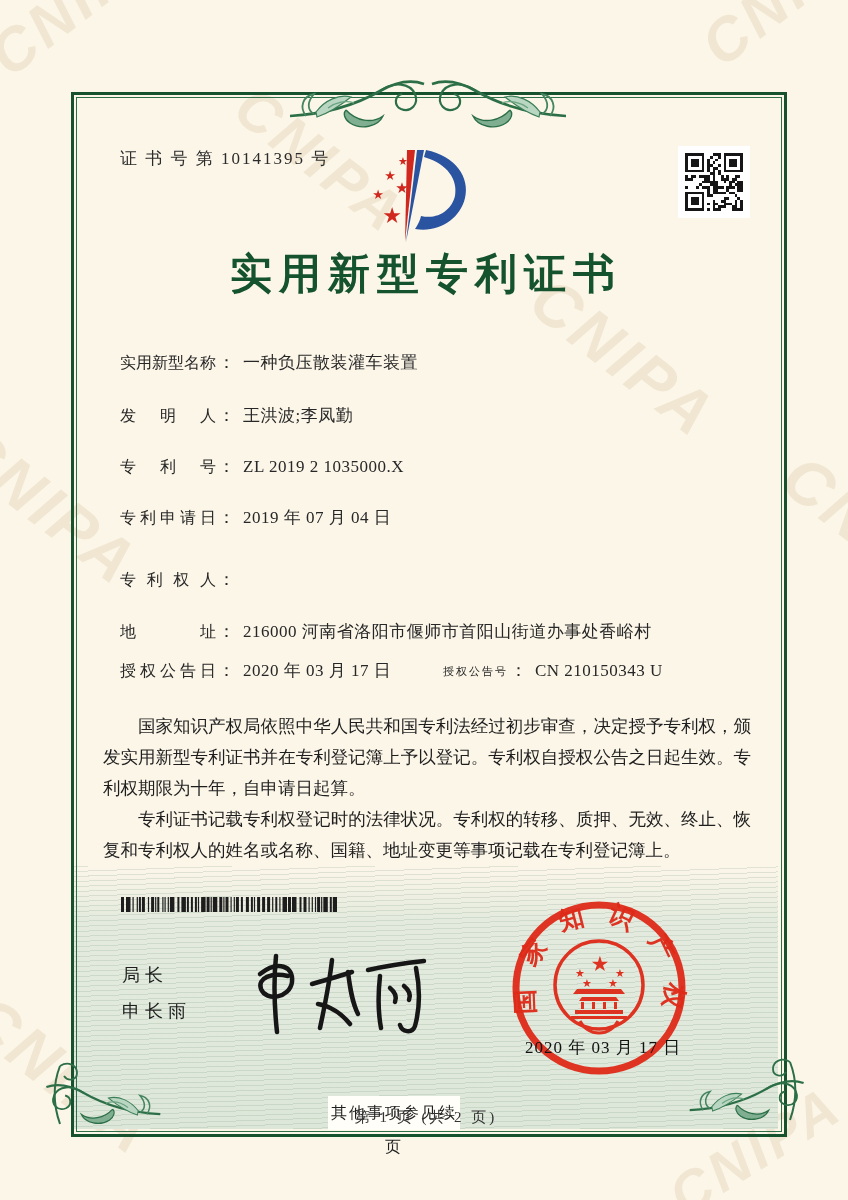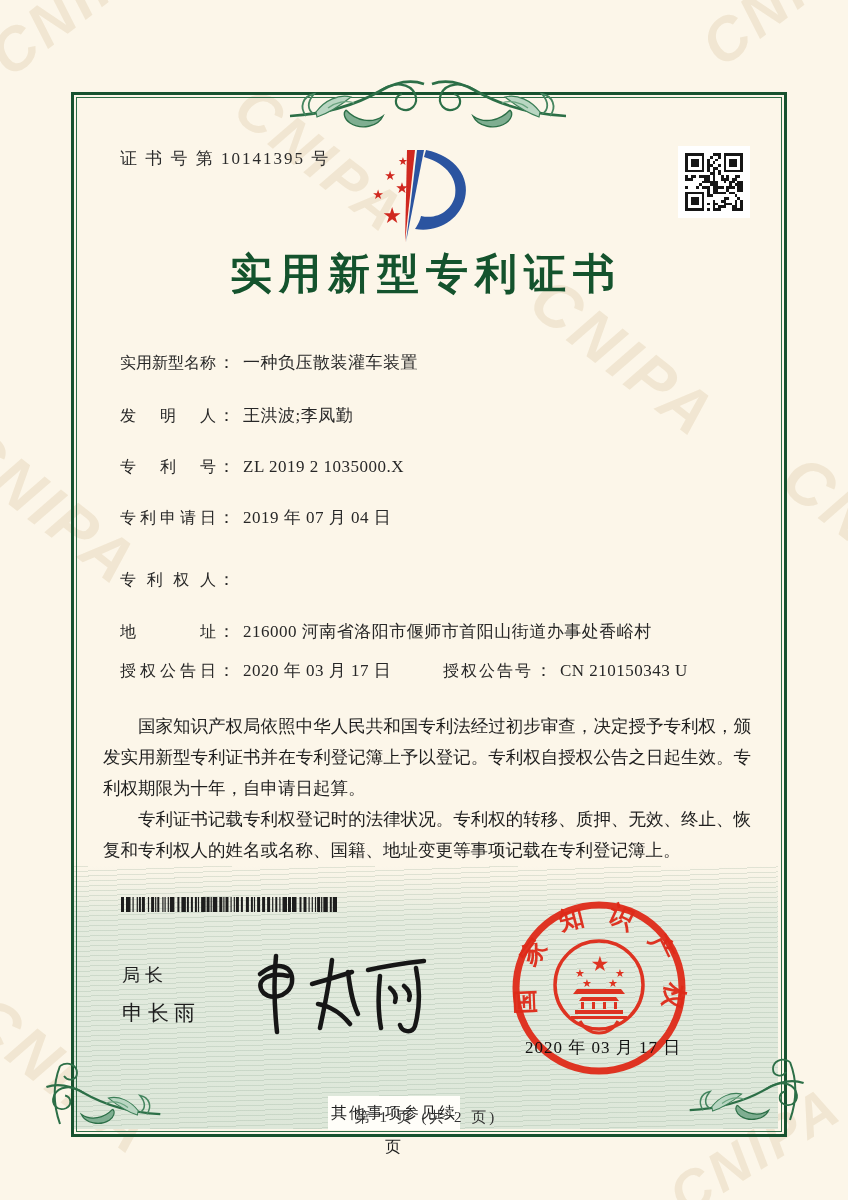--- a/index.html
+++ b/index.html
@@ -44,32 +44,32 @@
 
   
   .field-row{position:absolute;display:flex;align-items:flex-start;font-size:17px;
              color:#272727;z-index:2;line-height:22px;}
   .spread{width:96px;display:inline-flex;justify-content:space-between;flex:none;font-size:16px;}
   .colon{margin:0 8px 0 2px;flex:none;}
   .fval{letter-spacing:0.5px;}
   .r1{left:120px;top:352px;} .r2{left:120px;top:405px;} .r3{left:120px;top:456px;}
   .r4{left:120px;top:507px;} .r5{left:120px;top:569px;} .r6{left:120px;top:621px;}
   .r7{left:120px;top:660px;} .r7b{left:443px;top:660px;}
-  .plain-label{letter-spacing:2px;flex:none;font-size:16px;}
+  .plain-label{letter-spacing:2px;flex:none;font-size:11px;}
 
   
   .body-text{position:absolute;left:103px;top:697px;width:648px;z-index:2;
              font-size:17.5px;line-height:31px;color:#1e1e1e;text-align:justify;margin-top:14px;}
   .body-text p{margin:0;text-indent:2em;}
 
   
   .barcode{position:absolute;left:121px;top:897px;z-index:3;}
   .officer-title{position:absolute;left:122px;top:963px;font-size:18px;letter-spacing:5px;
                  color:#1d1d1d;z-index:3;}
-  .officer-name{position:absolute;left:122px;top:999px;font-size:21px;letter-spacing:5px;
+  .officer-name{position:absolute;left:122px;top:999px;font-size:18px;letter-spacing:5px;
                  color:#1d1d1d;z-index:3;}
   .signature{position:absolute;left:248px;top:942px;z-index:3;}
   .seal{position:absolute;left:499px;top:888px;z-index:3;}
   .seal-date{position:absolute;left:518px;top:1036px;width:170px;text-align:center;
              font-size:17px;letter-spacing:1px;color:#111;z-index:4;}
   .page-no{position:absolute;left:71px;top:1090px;width:710px;text-align:center;
            font-size:15px;letter-spacing:3px;color:#333;z-index:3;margin-top:18px;}
   .cont-note{position:absolute;left:328px;top:1096px;width:132px;height:34px;
              background:#fffef9;text-align:center;line-height:34px;font-size:16px;
              letter-spacing:2px;color:#1f1f1f;z-index:2;}

